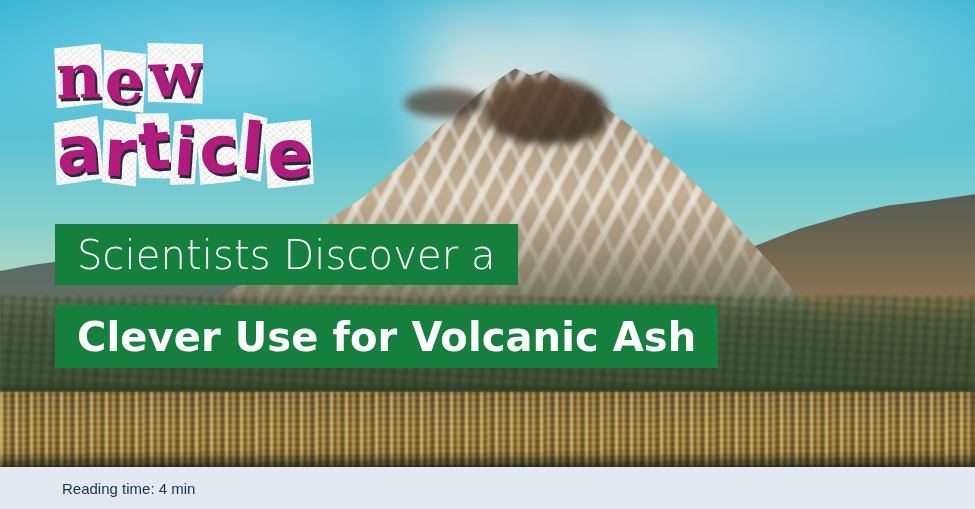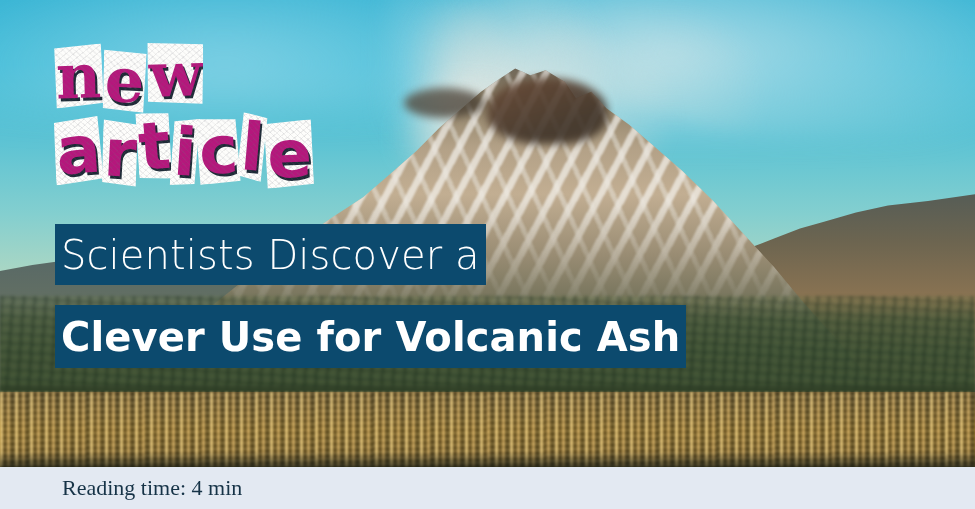--- a/index.html
+++ b/index.html
@@ -244,45 +244,45 @@
   .article .a2 { transform:rotate(3deg) translateY(3px); clip-path:polygon(0% 2%,97% 7%,100% 98%,5% 94%); }
   .article .a3 { transform:rotate(-5deg) translateY(-4px); clip-path:polygon(5% 0%,100% 4%,94% 100%,0% 95%); }
   .article .a4 { transform:rotate(4deg) translateY(2px); clip-path:polygon(2% 6%,100% 0%,97% 96%,0% 100%); }
   .article .a5 { transform:rotate(-3deg); clip-path:polygon(0% 3%,95% 6%,100% 97%,4% 100%); }
   .article .a6 { transform:rotate(5deg) translateY(-3px); clip-path:polygon(6% 0%,100% 6%,95% 100%,0% 93%); }
   .article .a7 { transform:rotate(-2deg) translateY(4px); clip-path:polygon(0% 5%,98% 0%,100% 95%,3% 100%); }
 
   
   .banner {
     position:absolute;
-    background:#0c4a6e;
+    background:#15803d;
     color:#ffffff;
     font-family:"DejaVu Sans", sans-serif;
     font-weight:300;
     font-size:40px;
     letter-spacing:.1px;
     display:flex; align-items:center;
-    padding:0 6px;
+    padding:0 22px;
     white-space:nowrap;
   }
   #banner-1 { left:55px; top:224px; height:61px; }
   #banner-2 { left:55px; top:305px; height:63px;font-weight:bold; }
 
   
   #footer {
     position:absolute; left:0; right:0; bottom:0;
     height:42px;
     background:#e3e9f2;
     display:flex; align-items:center;
   }
   #reading-time {
     margin-left:62px;
     color:#163347;
-    font-family:Liberation Serif, serif;
-    font-size:22px;
+    font-family:Liberation Sans, sans-serif;
+    font-size:15px;
     font-weight:400;
   }
 </style>
 </head>
 <body>
 
 <div id="card">
 
   <div id="photo">
     <div class="sky"></div>

